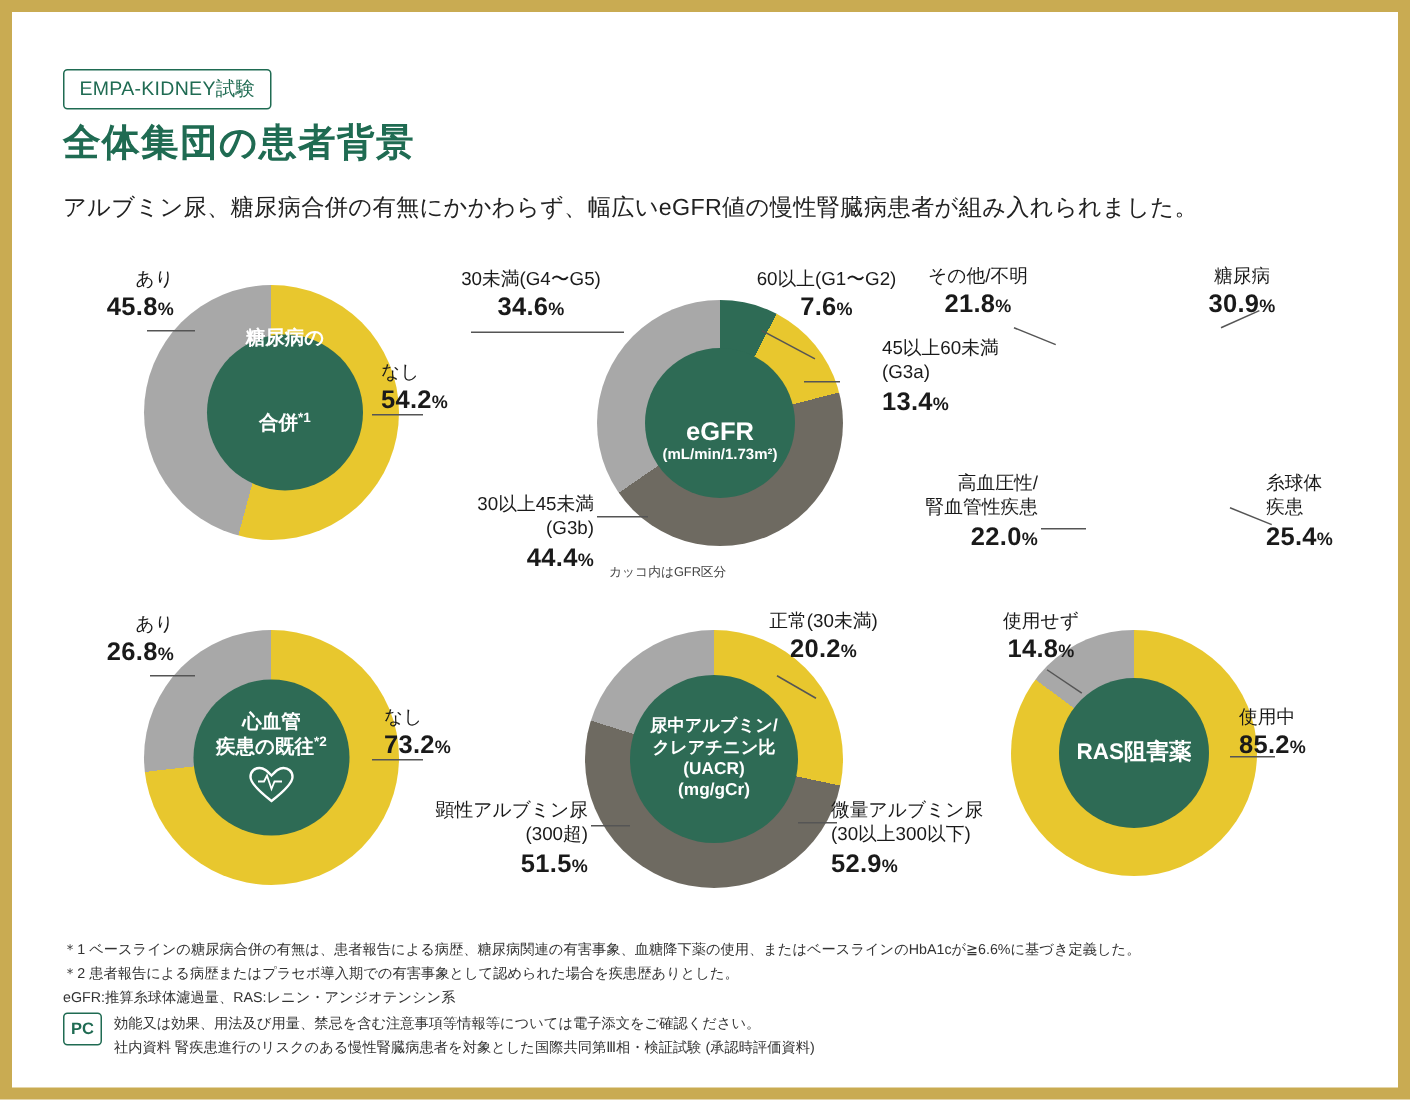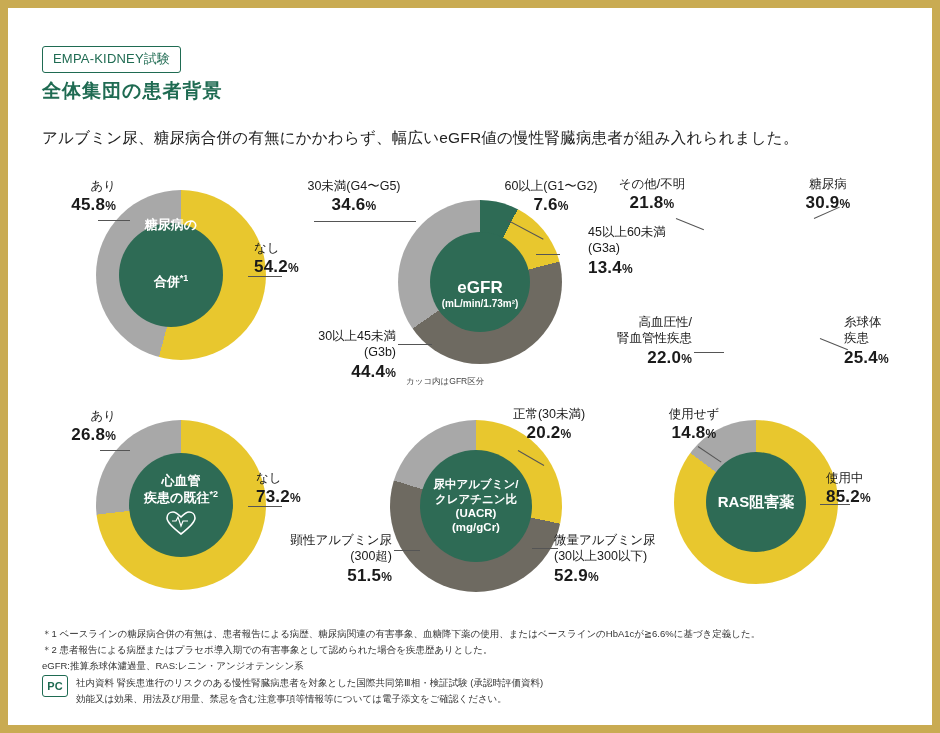--- a/index.html
+++ b/index.html
@@ -18,21 +18,21 @@
     border:1px solid #1f6b52;
     color:#1f6b52;
     font-size:13px;
     padding:3px 10px 4px 10px;
     border-radius:3px;
     letter-spacing:0.2px;
   }
   .page-title{
     position:absolute;left:34px;top:70px;
     color:#1f6b52;
-    font-size:19px;
+    font-size:25px;
     font-weight:bold;
     letter-spacing:1px;
   }
   .lead{
     position:absolute;left:34px;top:120px;
     color:#222;
     font-size:15.5px;
     letter-spacing:0.2px;
   }
   .donut-wrap{position:absolute;}
@@ -98,21 +98,21 @@
 <body>
 
 <div class="frame">
 
   <div class="badge">EMPA-KIDNEY試験</div>
   <div class="page-title">全体集団の患者背景</div>
   <div class="lead">アルブミン尿、糖尿病合併の有無にかかわらず、幅広いeGFR値の慢性腎臓病患者が組み入れられました。</div>
 
   <div class="donut-wrap" style="left:88px;top:182px;width:170px;height:170px;">
     <div class="donut" style="width:170px;height:170px;background:conic-gradient(from 0deg,#e8c72e 0deg 195.1deg,#a8a8a8 195.1deg 360deg);"></div>
-    <div class="hole" style="left:23px;top:33px;width:104px;height:104px;gap:40px;">
+    <div class="hole" style="left:42px;top:33px;width:104px;height:104px;gap:40px;">
       <span class="lbl">糖尿病の</span>
       <span class="lbl"><span>合併</span><span style="font-size:9px;vertical-align:super;">*1</span></span>
       <svg class="icon-svg" width="40" height="26" viewBox="0 0 40 26">
         <path d="M4 14 C4 6 12 3 18 6 C23 8 27 12 33 13 C37 14 38 18 35 20 C31 22 26 19 22 17 C17 15 12 16 9 19 C6 21 4 18 4 14 Z" fill="none" stroke="#ffffff" stroke-width="1.6"></path>
         <path d="M9 19 C7 22 8 24 11 24" fill="none" stroke="#ffffff" stroke-width="1.4"></path>
         <path d="M16 10 C20 11 24 14 29 15" fill="none" stroke="#ffffff" stroke-width="1"></path>
       </svg>
     </div>
   </div>
   <div class="cal r" style="left:28px;top:170px;width:80px;">
@@ -258,18 +258,18 @@
   </div>
   <div class="lead-line" style="left:812px;top:496px;width:30px;height:1px;"></div>
 
   <div class="note" style="left:34px;top:618px;">＊1  ベースラインの糖尿病合併の有無は、患者報告による病歴、糖尿病関連の有害事象、血糖降下薬の使用、またはベースラインのHbA1cが≧6.6%に基づき定義した。</div>
   <div class="note" style="left:34px;top:634px;">＊2  患者報告による病歴またはプラセボ導入期での有害事象として認められた場合を疾患歴ありとした。</div>
   <div class="note" style="left:34px;top:650px;">eGFR:推算糸球体濾過量、RAS:レニン・アンジオテンシン系</div>
 
   <div class="footer-box">
     <div class="pc-mark">PC</div>
     <div class="footer-text">
+      <div>効能又は効果、用法及び用量、禁忌を含む注意事項等情報等については電子添文をご確認ください。</div>
       <div>社内資料 腎疾患進行のリスクのある慢性腎臓病患者を対象とした国際共同第Ⅲ相・検証試験 (承認時評価資料)</div>
-      <div>効能又は効果、用法及び用量、禁忌を含む注意事項等情報等については電子添文をご確認ください。</div>
     </div>
   </div>
 
 </div>
 
 </body></html>

